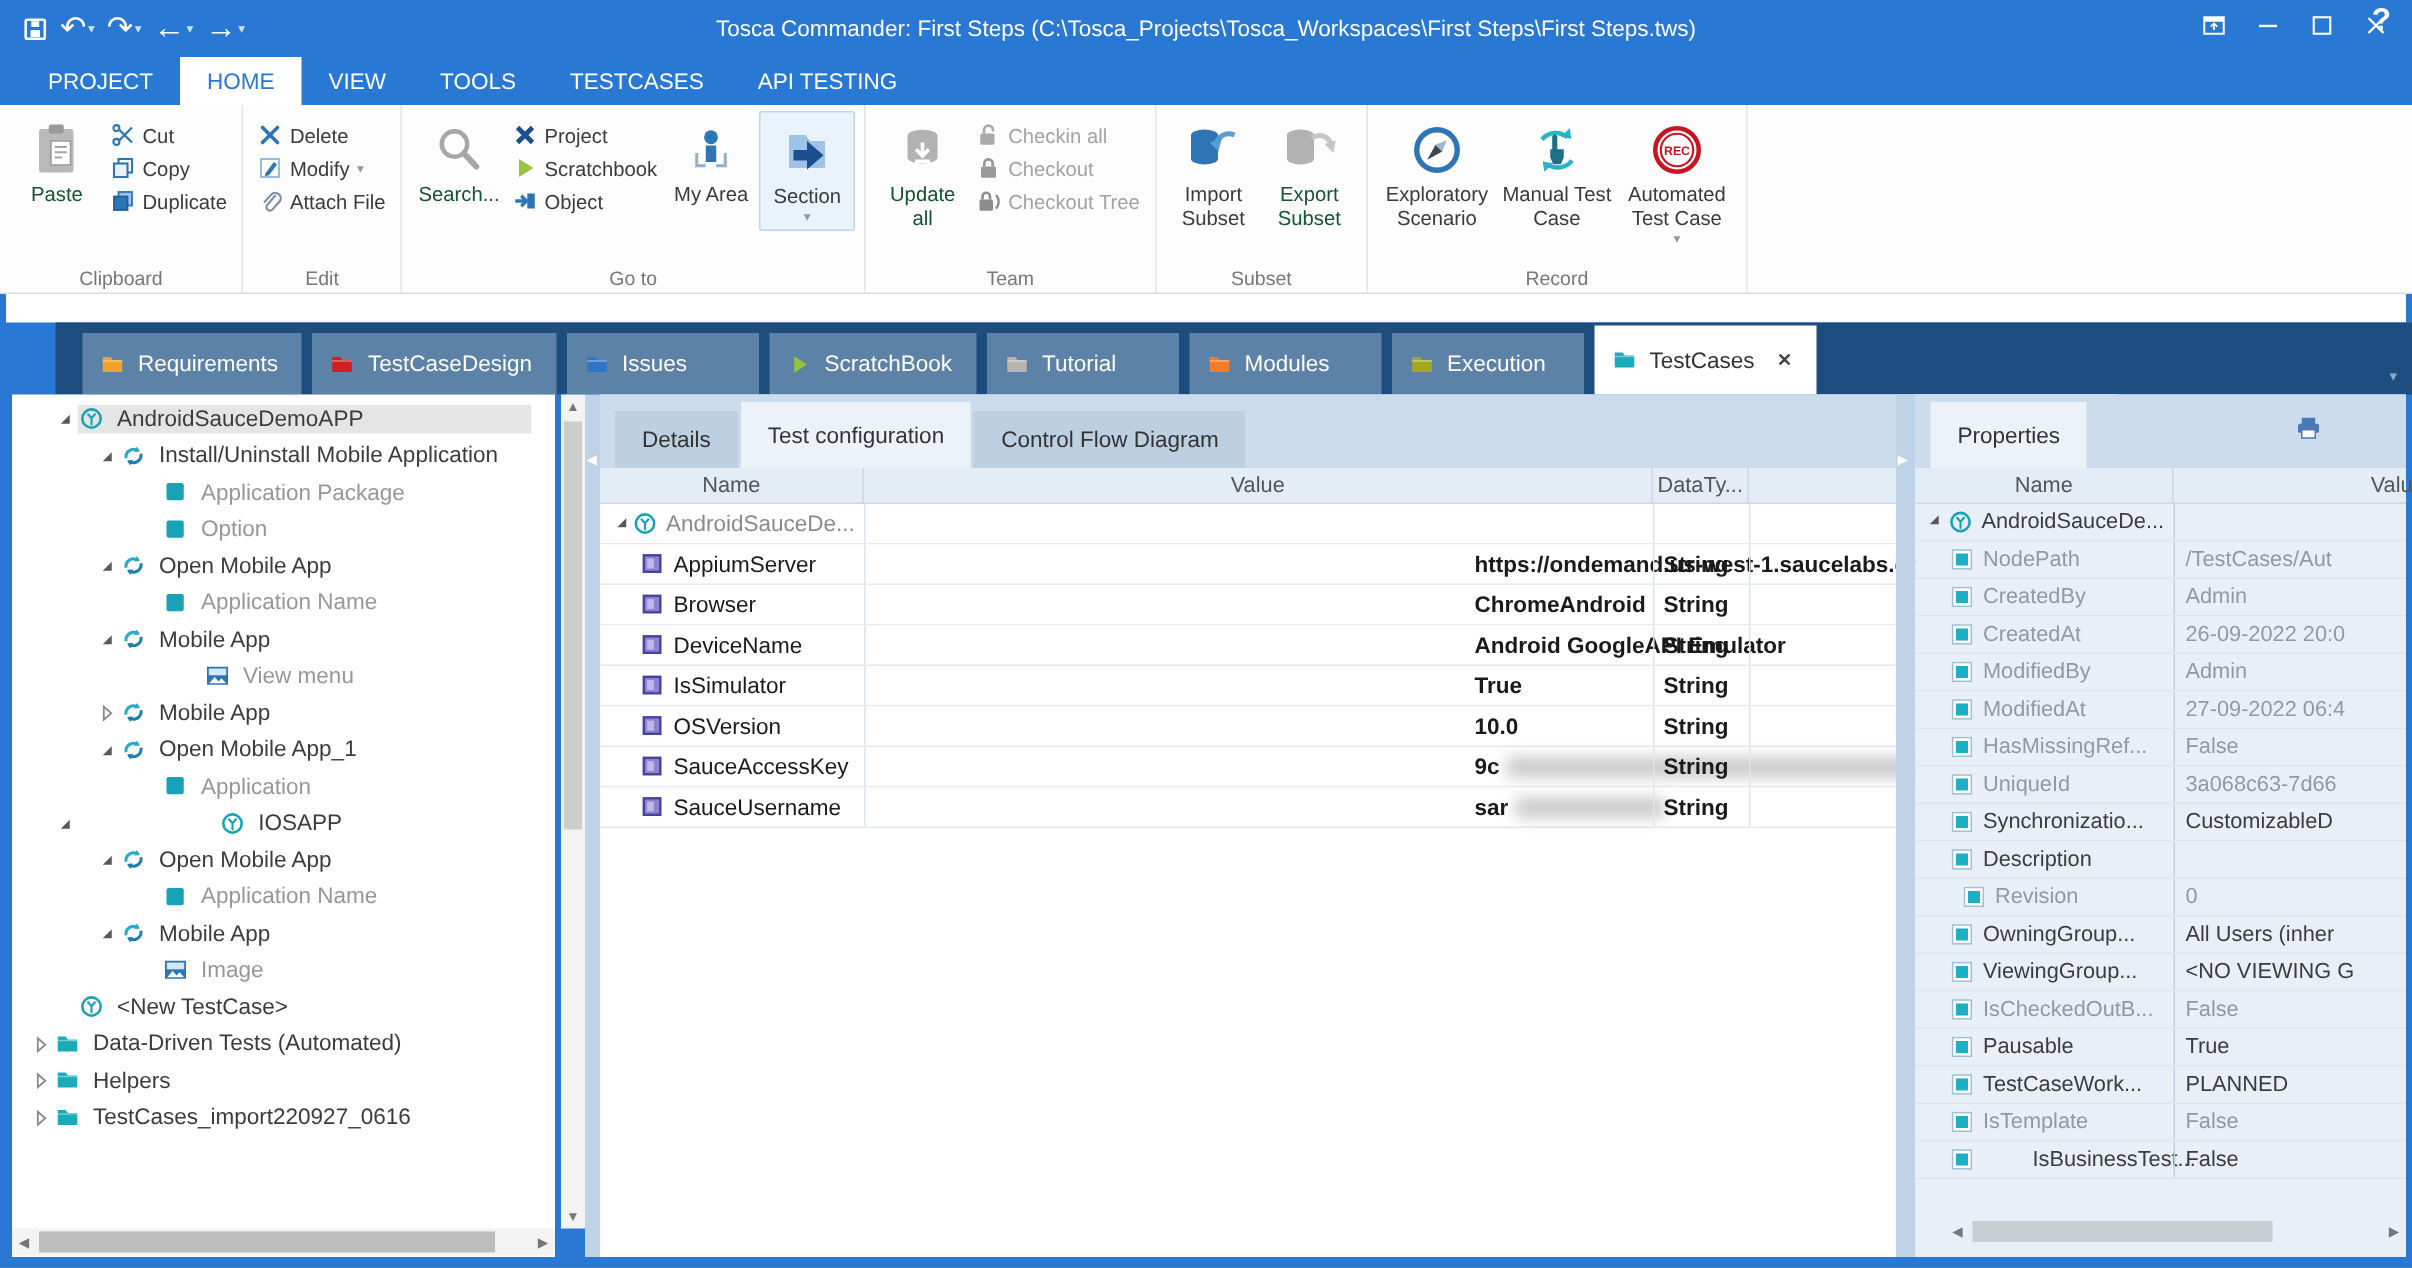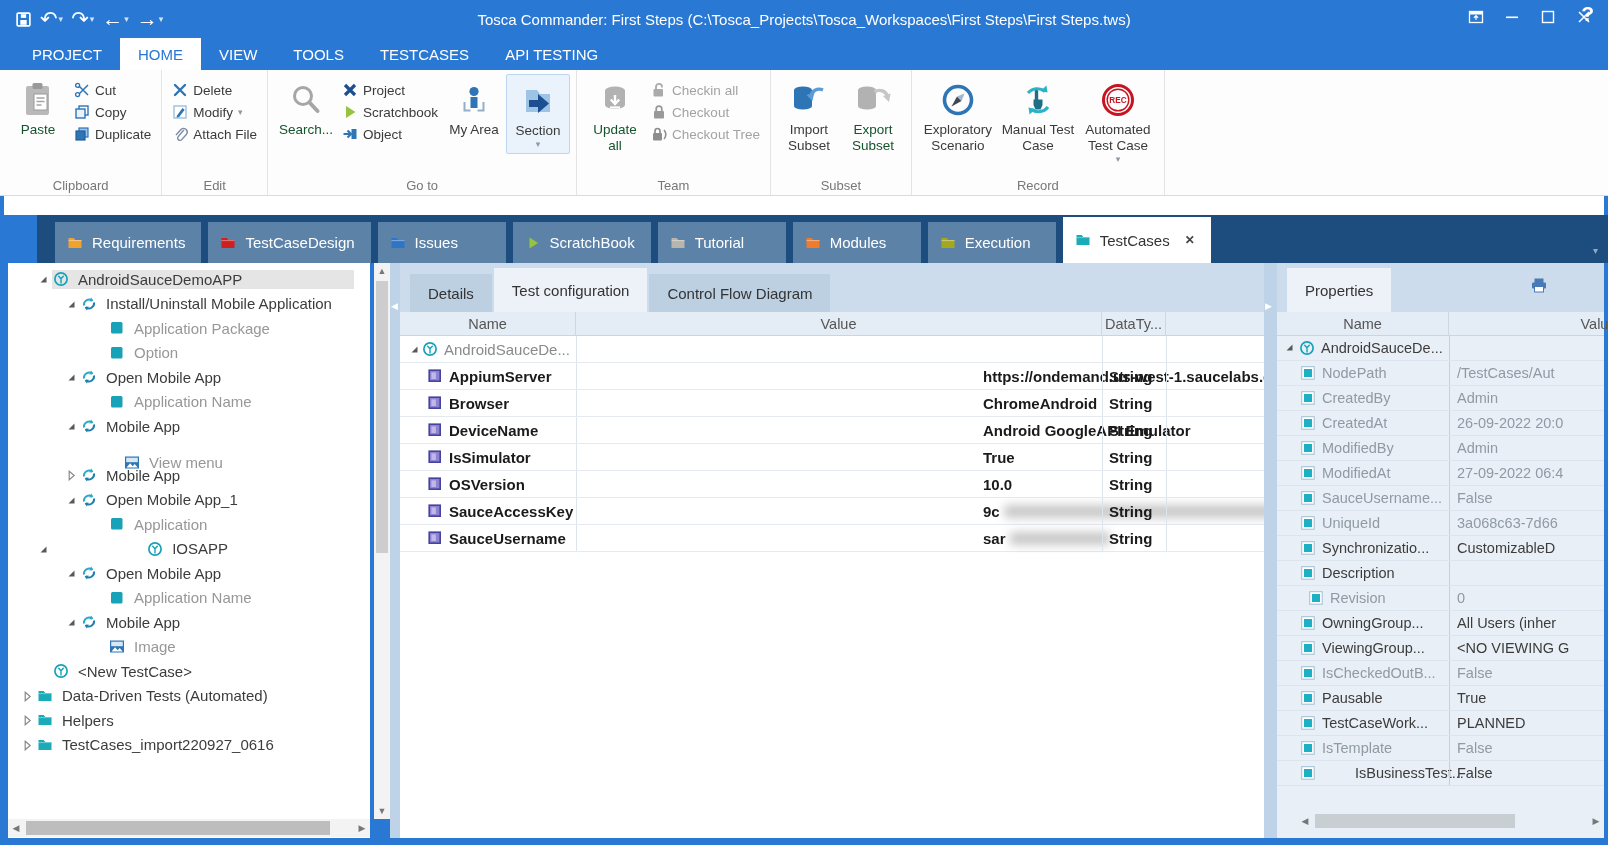--- a/index.html
+++ b/index.html
@@ -78,21 +78,21 @@
   .ph-strip { position:absolute; left:0; top:0; right:0; height:49px; background:#ccdcec; }
   .ph-tabs { position:absolute; left:10px; bottom:0; display:flex; align-items:flex-end; }
   .ph-tab { border:none; background:#bdd0e2; color:#333; font-size:15px; height:38px; padding:0 18px; cursor:pointer; margin-right:2px; }
   .ph-tab.active { background:#edf2f9; height:44px; }
   .printer { position:absolute; top:13px; cursor:pointer; background:none; border:none; }
   .grid-head { position:absolute; left:0; right:0; top:49px; height:24px; background:#e4edf5; border-bottom:1px solid #c9d5e1; font-size:14.5px; color:#555; }
   .grid-head .col { position:absolute; top:0; height:24px; display:flex; align-items:center; justify-content:center; border-right:1px solid #cbd7e3; }
   .mid-rows { position:absolute; left:0; top:73px; right:0; }
   .mid-row { position:relative; height:27px; border-bottom:1px solid #e4eaf0; background:#fff; display:flex; align-items:center; font-size:15px; }
   .mid-row .cline { position:absolute; top:0; bottom:0; width:1px; background:#dde5ec; }
-  .mid-name { display:flex; align-items:center; gap:7px; font-weight:bold; color:#1a1a1a; }
+  .mid-name { display:flex; align-items:center; gap:7px; font-weight:normal; color:#1a1a1a; }
   .mid-val { position:absolute; left:583px; font-weight:bold; color:#1a1a1a; display:flex; align-items:center; }
   .mid-type { position:absolute; left:709px; font-weight:bold; color:#1a1a1a; }
   .mid-root-label { color:#8a8a8a; font-size:15px; }
   .redact { height:13px; border-radius:3px; background:#9a9a9a; filter:blur(5px); opacity:.55; margin-left:4px; }
 
   
   .prop-rows { position:absolute; left:0; top:73px; right:0; }
   .prop-row { position:relative; height:25px; display:flex; align-items:center; font-size:14.5px; color:#3c3c3c; border-bottom:1px solid #dce5ee; background:#e9eff6; }
   .prop-row .vline { position:absolute; left:172px; top:0; bottom:0; width:1px; background:#c3d1de; }
   .prop-name { display:flex; align-items:center; gap:7px; white-space:nowrap; overflow:hidden; }
@@ -610,21 +610,21 @@
                 <svg viewBox="0 0 16 16" width="16" height="16">
                   <path d="M3 9.5 A5.2 5.2 0 0 1 11.3 4.6" fill="none" stroke="#2aa9c8" stroke-width="2"></path>
                   <path d="M10.2 1.6 l2.1 3.4 -4 .4 Z" fill="#2aa9c8"></path>
                   <path d="M13 6.5 A5.2 5.2 0 0 1 4.7 11.4" fill="none" stroke="#1d7fae" stroke-width="2"></path>
                   <path d="M5.8 14.4 l-2.1 -3.4 4 -.4 Z" fill="#1d7fae"></path>
                 </svg>
               </span>
               <span class="tlabel">Mobile App</span>
             </span>
           </div>
-          <div class="tree-row" style="padding-left: 110px; flex-direction: column;">
+          <div class="tree-row" style="padding-left: 110px;">
             <span class="exp"></span>
             <span class="sel-wrap">
               <span class="icon ticon">
                 <svg viewBox="0 0 16 15" width="16" height="15">
                   <rect x="1" y="1.5" width="14" height="12" fill="#2e75b5"></rect>
                   <rect x="2.2" y="2.7" width="11.6" height="4.5" fill="#d6e7f6"></rect>
                   <path d="M2.5 12.5 l3.6 -4.2 2.6 3 2 -2.2 3 3.4 Z" fill="#fff"></path>
                 </svg>
               </span>
               <span class="tlabel muted">View menu</span>
@@ -1098,21 +1098,21 @@
             <span class="vline"></span>
           </div>
           <div class="prop-row muted">
             <span class="prop-name" style="padding-left: 24px;">
               <span class="icon">
                 <svg viewBox="0 0 14 14" width="14" height="14">
                   <rect x="0.7" y="0.7" width="12.5" height="12.5" fill="#fff" stroke="#9fc0d4"></rect>
                   <rect x="3" y="3" width="8" height="8" fill="#1db0c4"></rect>
                 </svg>
               </span>
-              <span>SauceUsername...</span>
+              <span>HasMissingRef...</span>
             </span>
             <span class="prop-val">False</span>
             <span class="vline"></span>
           </div>
           <div class="prop-row muted">
             <span class="prop-name" style="padding-left: 24px;">
               <span class="icon">
                 <svg viewBox="0 0 14 14" width="14" height="14">
                   <rect x="0.7" y="0.7" width="12.5" height="12.5" fill="#fff" stroke="#9fc0d4"></rect>
                   <rect x="3" y="3" width="8" height="8" fill="#1db0c4"></rect>

